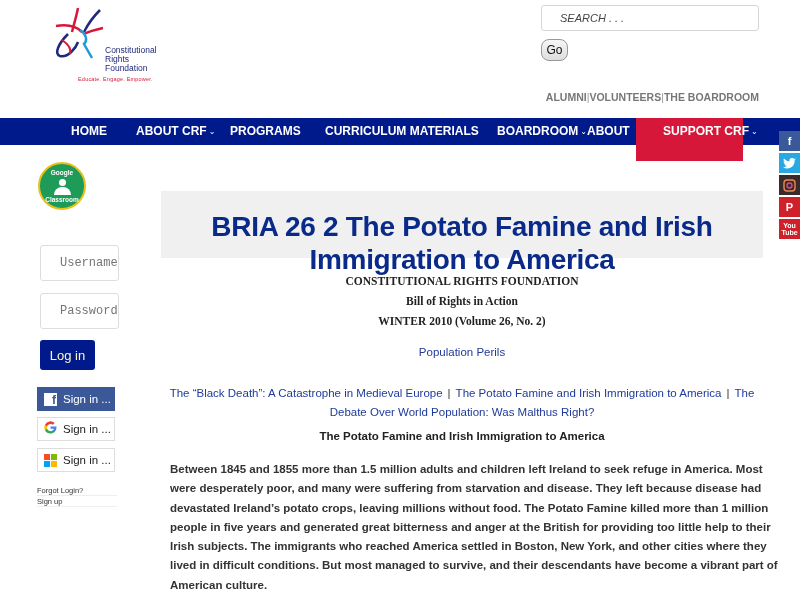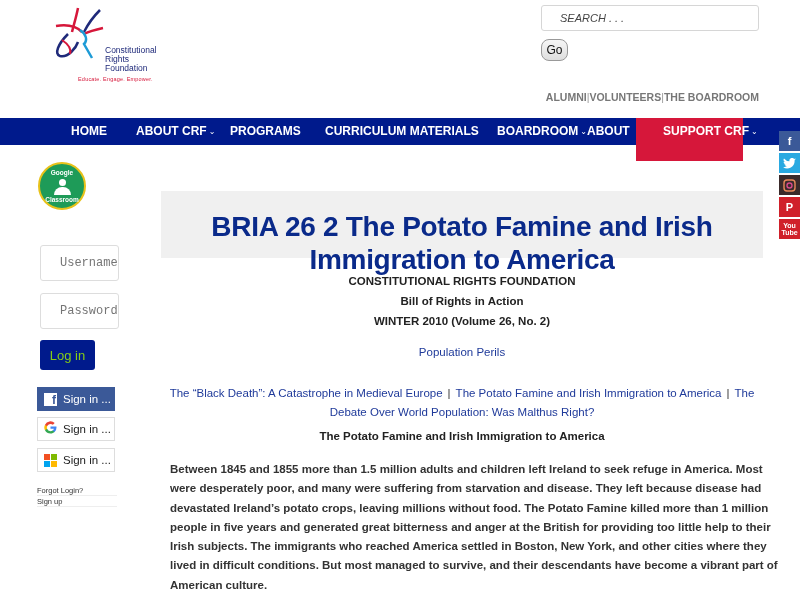--- a/index.html
+++ b/index.html
@@ -35,37 +35,37 @@
   .s-yt { background: #d0202a; font-size: 7px !important; line-height: 7px; text-align: center; }
 
   
   .gc { position: absolute; left: 38px; top: 162px; width: 48px; height: 48px; border-radius: 50%; background: #1e9b58; border: 2px solid #e8c21a; }
   .gc .t1 { position: absolute; top: 5px; width: 100%; text-align: center; color: #fff; font-size: 6.5px; font-weight: bold; }
   .gc .t2 { position: absolute; top: 32px; width: 100%; text-align: center; color: #fff; font-size: 6.5px; font-weight: bold; }
   .gc .head { position: absolute; left: 19px; top: 15px; width: 7px; height: 7px; border-radius: 50%; background: #fff; }
   .gc .body { position: absolute; left: 14px; top: 23px; width: 17px; height: 8px; border-radius: 8px 8px 0 0; background: #fff; }
 
   .field { position: absolute; left: 40px; width: 79px; height: 36px; border: 1px solid #ddd; border-radius: 3px; font-size: 12px; color: #777; padding-left: 19px; line-height: 26px; background: #fff; font-family: Liberation Mono, monospace; }
-  .login-btn { position: absolute; left: 40px; top: 340px; width: 55px; height: 30px; background: #001a8c; color: #84cc16; font-size: 13px; border-radius: 3px; display: flex; align-items: center; justify-content: center; }
+  .login-btn { position: absolute; left: 40px; top: 340px; width: 55px; height: 30px; background: #001a8c; color: #fef9c3; font-size: 13px; border-radius: 3px; display: flex; align-items: center; justify-content: center; }
 
   .sso { position: absolute; left: 37px; width: 78px; height: 24px; border: 1px solid #ddd; display: flex; align-items: center; font-size: 11.5px; color: #222; padding-left: 6px; gap: 6px; background: #fff; }
   .sso.fb { background: #3b5998; color: #fff; border-color: #3b5998; }
   .fb-ico { width: 13px; height: 13px; background: #fff; color: #3b5998; font-weight: bold; font-size: 12px; display: flex; align-items: flex-end; justify-content: flex-end; padding-right: 1px; line-height: 11px; }
   .g-ico { font-weight: bold; font-size: 14px; color: #4285f4; width: 13px; }
   .ms-ico { width: 13px; height: 13px; display: grid; grid-template-columns: 6px 6px; grid-gap: 1px; }
   .ms-ico span { display: block; width: 6px; height: 6px; }
 
   .sidelinks { position: absolute; left: 37px; top: 485px; font-size: 7.5px; color: #333; }
   .sidelinks div { height: 11px; line-height: 11px; border-bottom: 1px solid #eee; width: 80px; }
 
   
   .title-box { position: absolute; left: 161px; top: 191px; width: 602px; height: 67px; background: #f0f0f0; }
   .title-box h1 { font-size: 28px; font-weight: bold; color: #0a2a8a; text-align: center; line-height: 33px; padding-top: 19px; font-family: "Liberation Sans", sans-serif; letter-spacing: -0.3px; }
 
-  .meta { position: absolute; left: 161px; width: 602px; text-align: center; font-size: 11.5px; font-weight: bold; color: #222; }
+  .meta { position: absolute; left: 161px; width: 602px; text-align: center; font-size: 11.5px; font-weight: bold; color: #222; font-family: Liberation Serif, serif; }
   .perils { position: absolute; left: 161px; top: 346px; width: 602px; text-align: center; font-size: 11.5px; color: #1f3a9a; }
   .links { position: absolute; left: 161px; top: 377px; width: 602px; text-align: center; font-size: 11.5px; color: #1f3a9a; line-height: 19px; margin-top: 7px; }
   .links .pipe { color: #333; margin: 0 5px; }
   .subhead { position: absolute; left: 161px; top: 430px; width: 602px; text-align: center; font-size: 11.5px; font-weight: bold; color: #222; }
   .body-text { position: absolute; left: 170px; top: 460px; width: 608px; font-size: 11.5px; font-weight: bold; color: #333; line-height: 19.3px; }
 </style>
 </head>
 <body>
 
 <div class="page">

